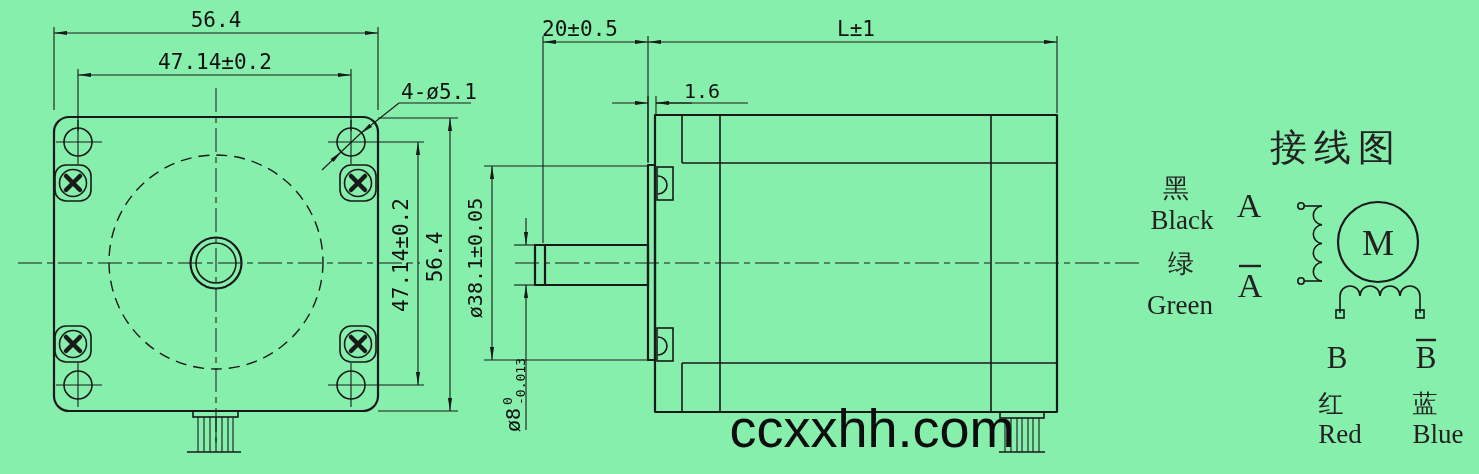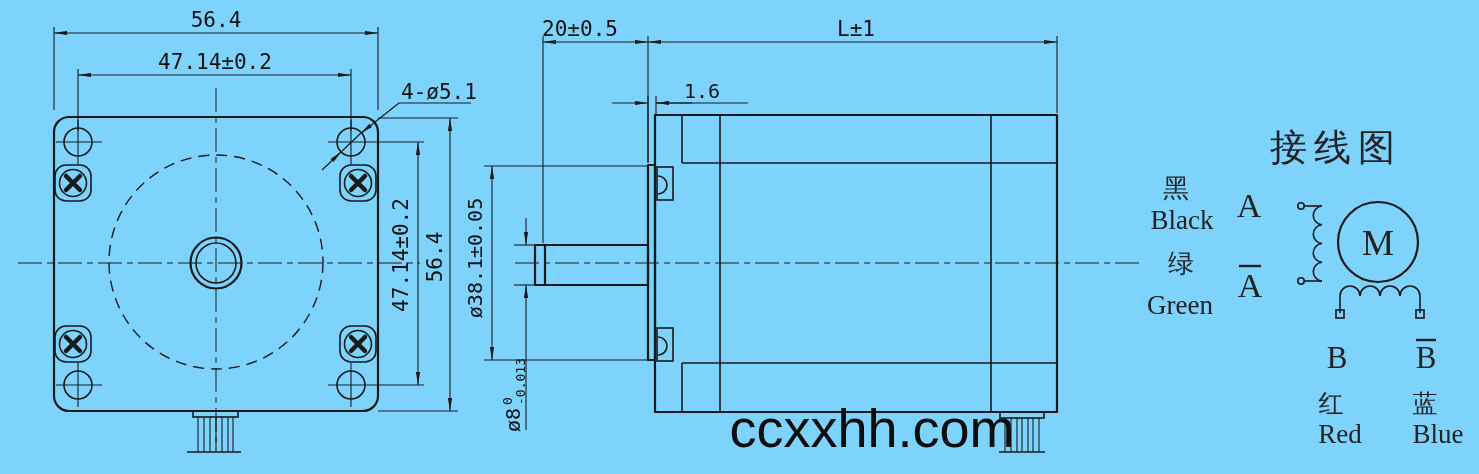--- a/index.html
+++ b/index.html
@@ -1,16 +1,16 @@
 <!DOCTYPE html>
 <html><head>
 <meta charset="utf-8">
 <style>
   html,body{margin:0;padding:0;background:#ffffff;}
-  .stage{position:relative;width:1479px;height:474px;background:#7dd3fc;overflow:hidden;
+  .stage{position:relative;width:1479px;height:474px;background:#86efac;overflow:hidden;
          font-family:"DejaVu Sans Mono", monospace;}
   svg{display:block}
   .outline{stroke:#1a1a1a;stroke-width:2.2;fill:none;stroke-linecap:round;stroke-linejoin:round;}
   .thin{stroke:#1a1a1a;stroke-width:1.1;fill:none;}
   .med{stroke:#1a1a1a;stroke-width:1.6;fill:none;}
   .cl{stroke:#1a1a1a;stroke-width:1;fill:none;stroke-dasharray:24 5 6 5;}
   .dashc{stroke:#1a1a1a;stroke-width:1.4;fill:none;stroke-dasharray:11 7;}
   .dimtxt{font-family:"DejaVu Sans Mono",monospace;font-size:21px;fill:#111;}
   .dimtxt-s{font-family:"DejaVu Sans Mono",monospace;font-size:20px;fill:#111;}
   .toltxt{font-family:"DejaVu Sans Mono",monospace;font-size:13px;fill:#111;}

